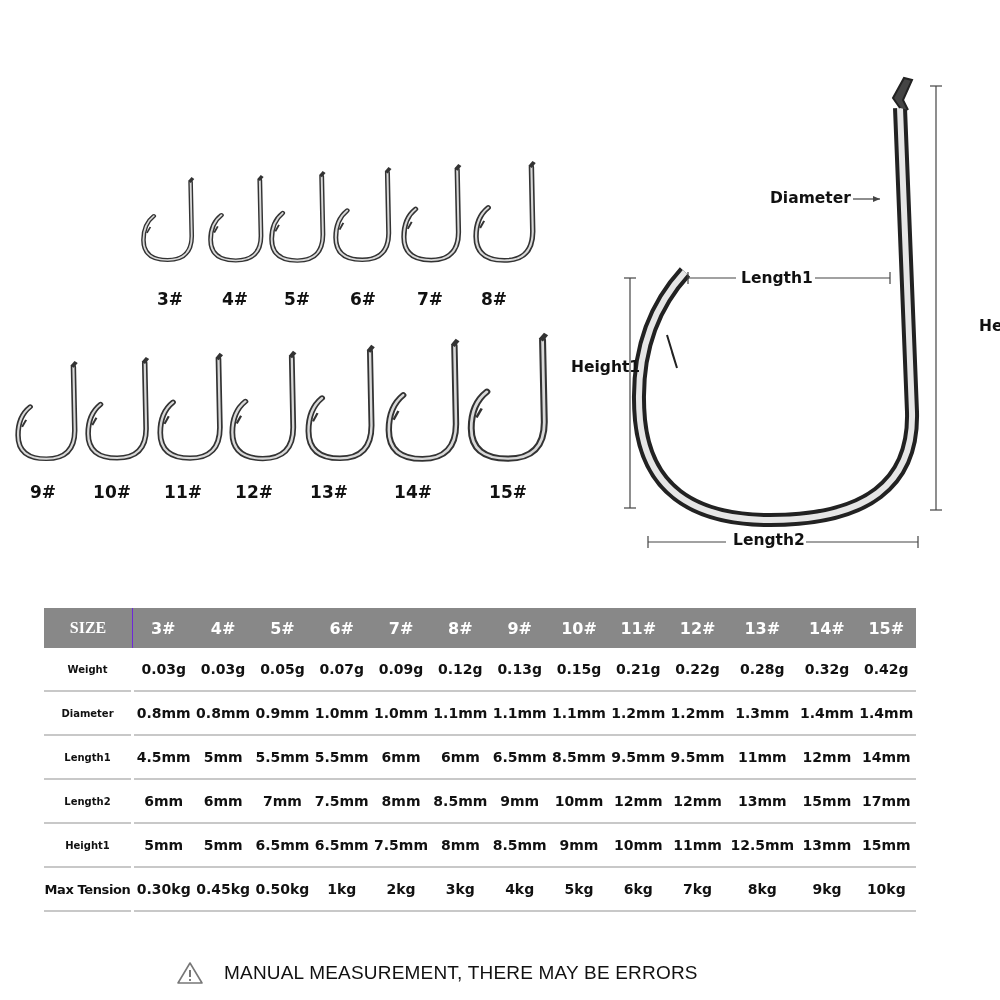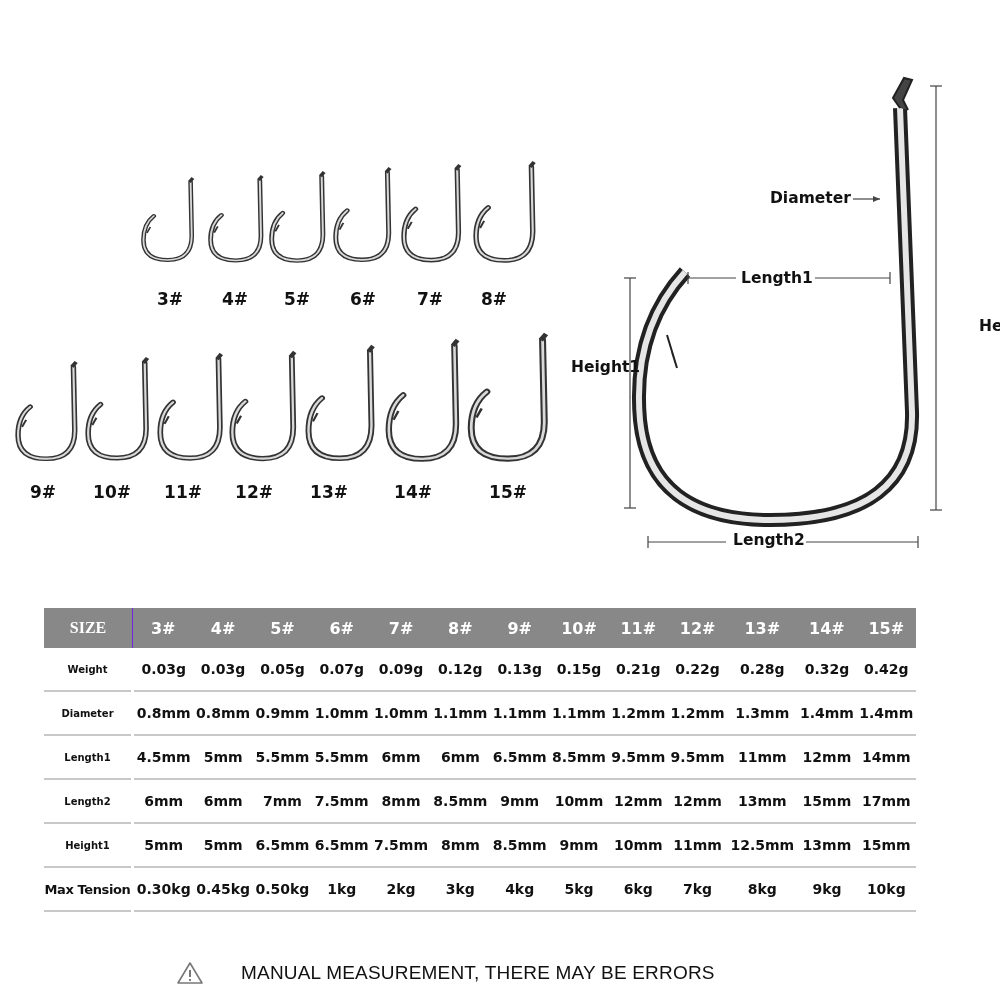--- a/index.html
+++ b/index.html
@@ -7,21 +7,21 @@
   .hook-svg{position:absolute;left:0;top:0;}
   .size-label{position:absolute;font-weight:bold;font-size:17px;color:#111;text-align:center;width:50px;}
   .diag-label{position:absolute;font-weight:bold;font-size:15.5px;color:#111;white-space:nowrap;}
   table.spec{position:absolute;left:44px;top:608px;border-collapse:collapse;width:872px;}
   table.spec td, table.spec th{padding:0;text-align:center;font-size:14px;font-weight:bold;height:42px;white-space:nowrap;}
   table.spec thead th{background:#888;color:#fff;font-size:16px;height:40px;}
   table.spec thead th.first{border-right:1px solid #6d28d9;width:88px;font-family:Liberation Serif, serif;}
   table.spec tbody td{border-bottom:2px solid #c8c8c8;color:#111;}
   table.spec tbody td.rowhead{font-size:10px;border-right:3px solid #fff;}
   table.spec tbody td.small{font-size:13px;letter-spacing:-0.4px;margin-left:8px;}
-  .notice{position:absolute;left:176px;top:958px;height:30px;display:flex;align-items:center;gap:17px;}
+  .notice{position:absolute;left:176px;top:958px;height:30px;display:flex;align-items:center;}
   .notice-text{font-family:"Liberation Sans",sans-serif;font-size:19px;color:#111;margin-left:20px;letter-spacing:0.2px;}
 </style>
 </head>
 <body>
 
 <svg class="hook-svg" width="1000" height="560">
   <defs>
     <g id="smallhook">
 
       <path d="M44 4 L45 58 Q45 82 24 82 Q3 82 3 62 Q3 46 12 38" fill="none" stroke="#333" stroke-width="4" stroke-linecap="round"></path>

